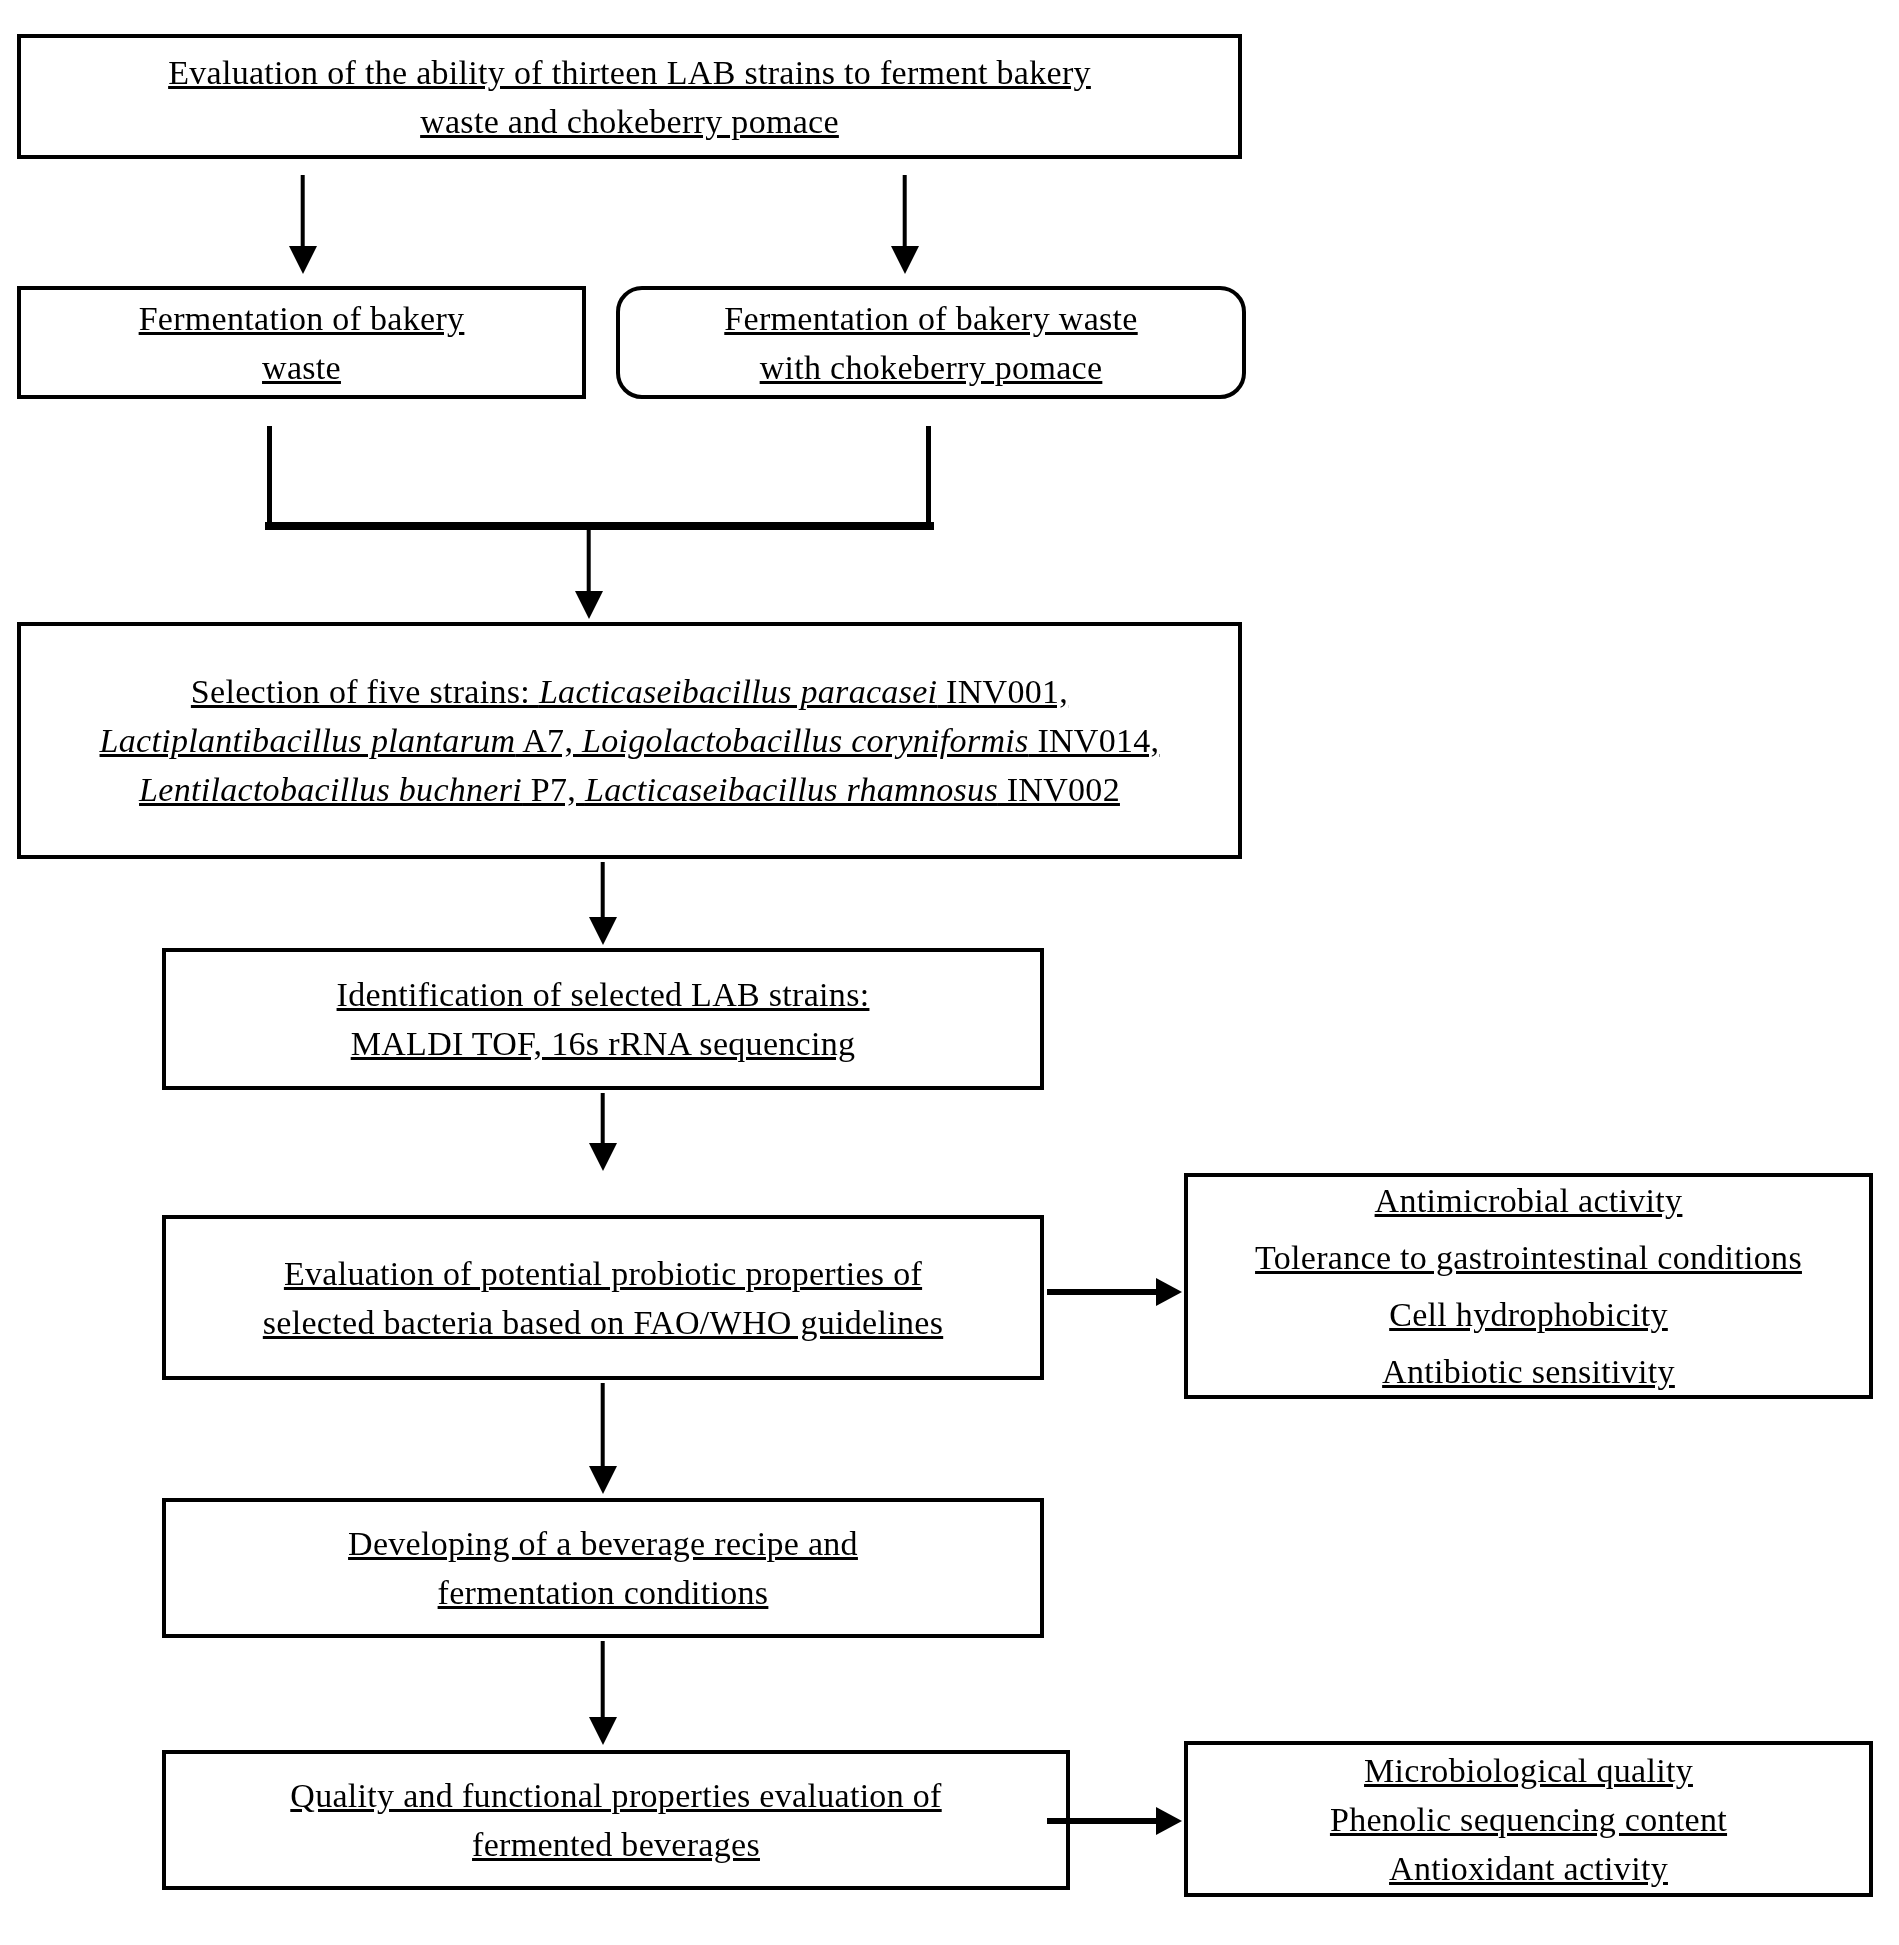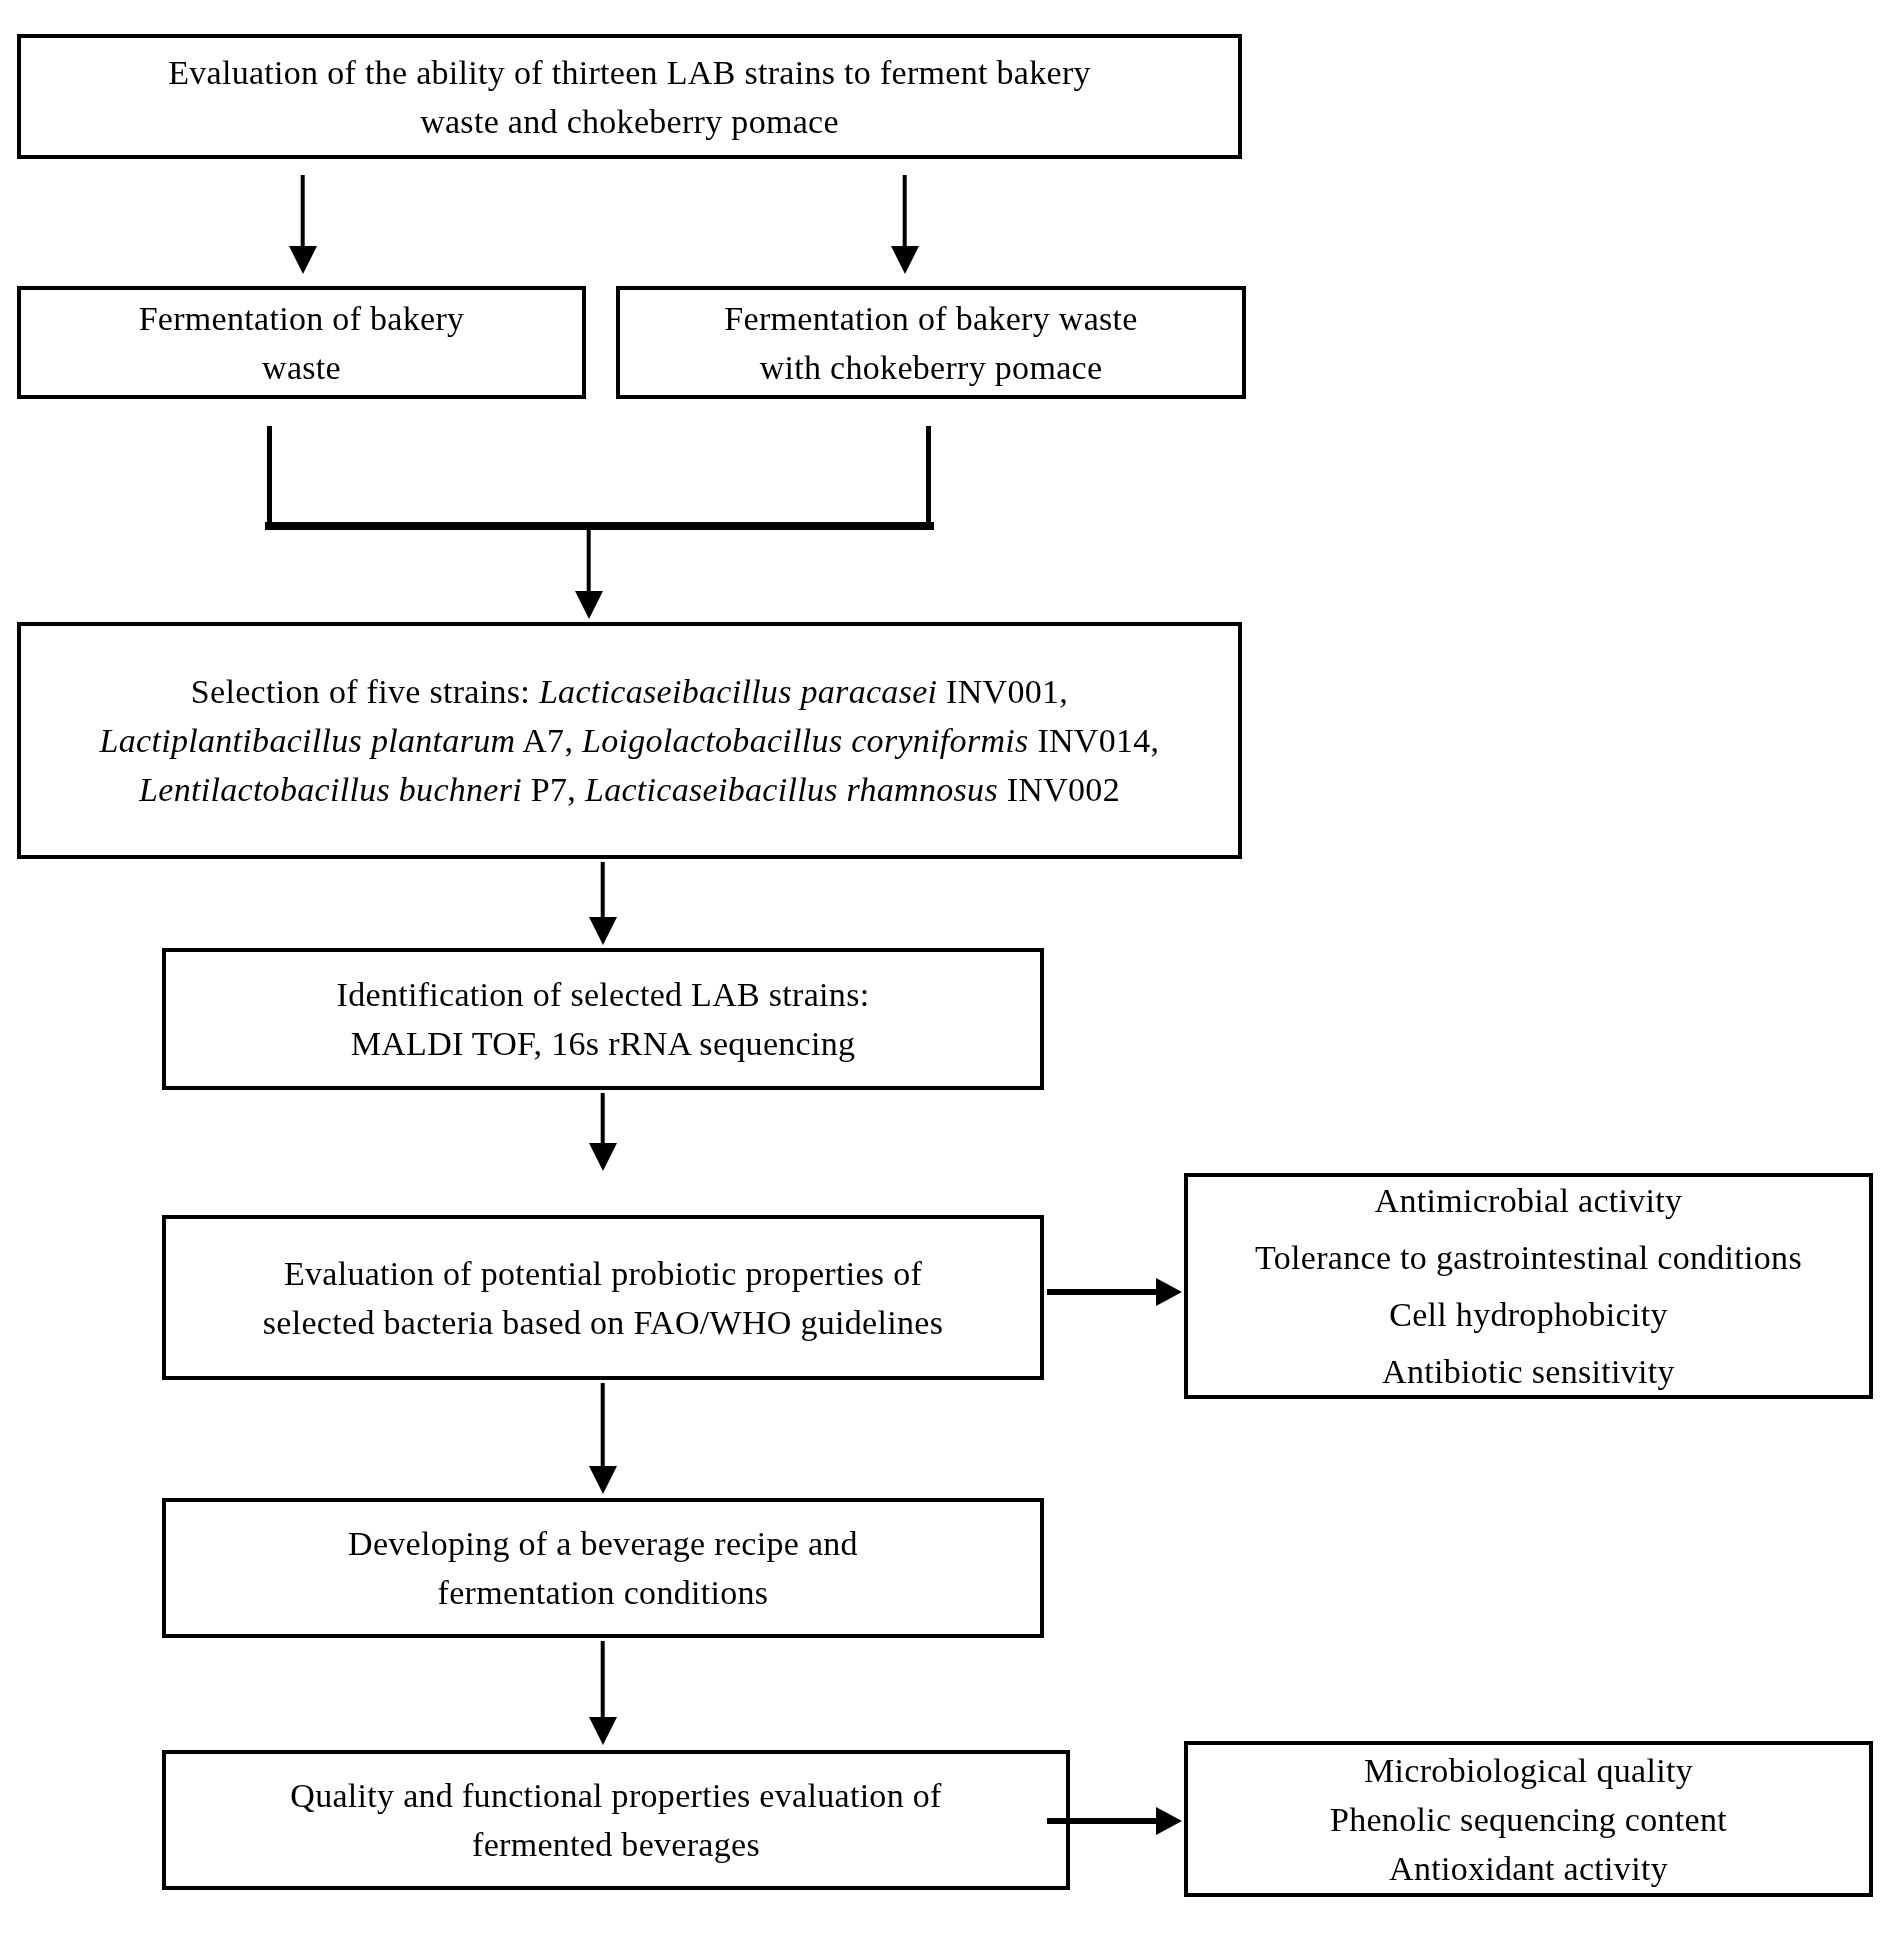--- a/index.html
+++ b/index.html
@@ -23,21 +23,21 @@
     background: #ffffff;
     display: flex;
     flex-direction: column;
     justify-content: center;
     align-items: center;
     text-align: center;
     font-size: 34px;
     line-height: 49px;
     letter-spacing: 0.3px;
   }
-  .line { white-space: nowrap; }
+  .line { white-space: nowrap; text-decoration: underline; }
   .it { font-style: italic; }
 
   
   .varrow { position: absolute; width: 29px; }
   .varrow .shaft {
     position: absolute;
     left: 50%; top: 0;
     transform: translateX(-50%);
     width: 4.6px;
     height: calc(100% - 28px);
@@ -91,21 +91,21 @@
   </div>
   <div class="varrow" style="left:890px; top:175px; height:99px;">
     <div class="shaft"></div>
     <div class="head"></div>
   </div>
 
   <div class="box" style="left:17px; top:286px; width:569px; height:113px;">
     <div class="line">Fermentation of bakery</div>
     <div class="line">waste</div>
   </div>
-  <div class="box" style="left:616px; top:286px; width:630px; height:113px;">
+  <div class="box" style="left:616px; top:286px; width:630px; height:113px;border-radius:26px;">
     <div class="line">Fermentation of bakery waste</div>
     <div class="line">with chokeberry pomace</div>
   </div>
 
   <div class="connector" style="left:267px; top:426px; width:5.3px; height:100px;"></div>
   <div class="connector" style="left:926px; top:426px; width:5.3px; height:100px;"></div>
   <div class="connector" style="left:265px; top:522px; width:669px; height:8px;"></div>
   <div class="varrow" style="left:574px; top:530px; height:89px;">
     <div class="shaft"></div>
     <div class="head"></div>

